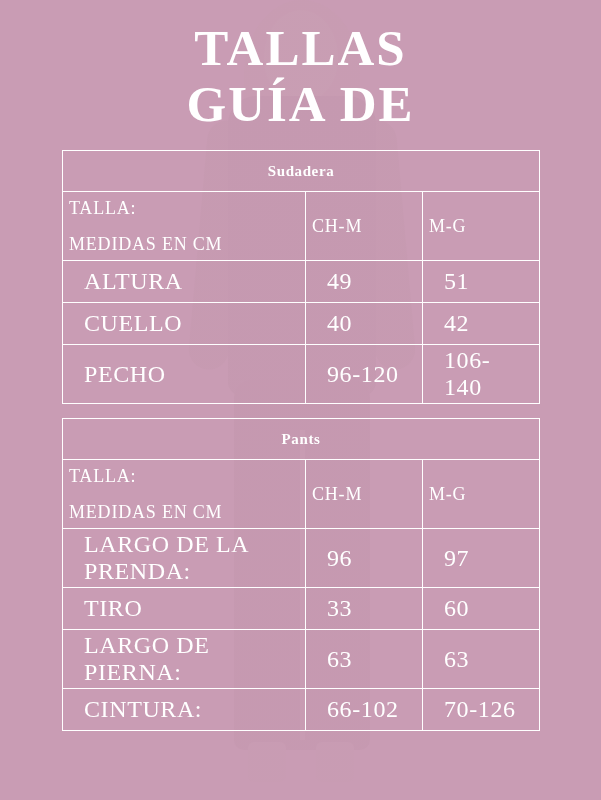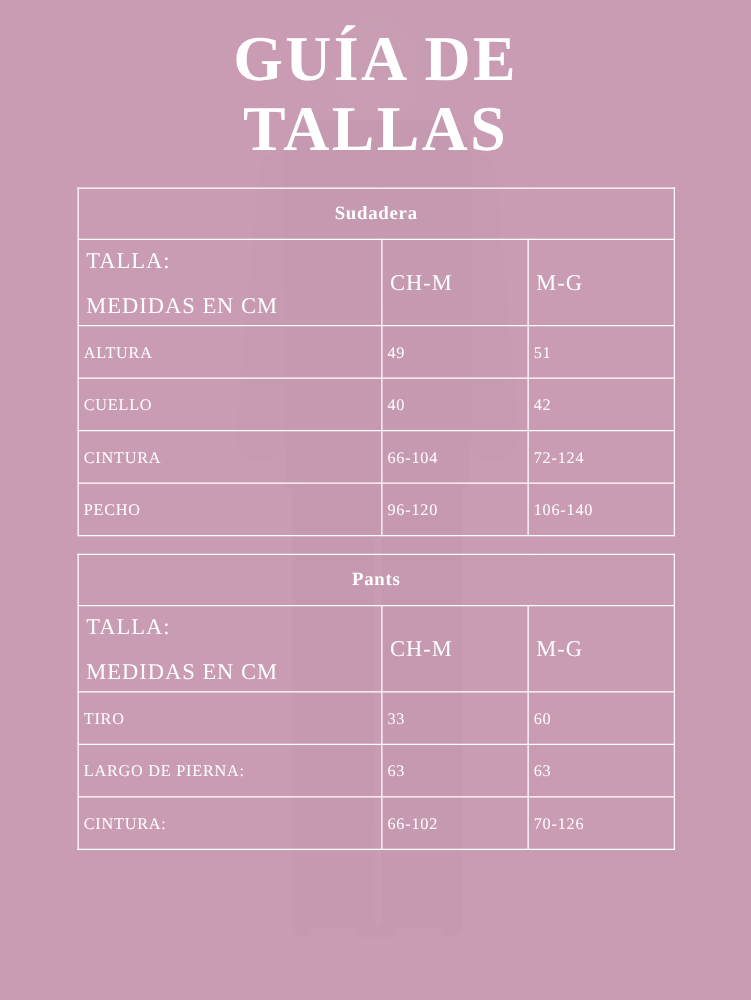--- a/index.html
+++ b/index.html
@@ -173,23 +173,23 @@
     letter-spacing: 0.8px;
     padding: 4px 6px;
   }
   .head-row td.label {
     line-height: 24px;
   }
   .head-row td.label .l1 { display: block; }
   .head-row td.label .l2 { display: block; margin-top: 12px; }
   .data-row td {
     height: 37px;
-    font-size: 13px;
+    font-size: 24px;
     letter-spacing: 0.6px;
-    padding: 2px 4px;
+    padding: 2px 21px;
   }
   col.c1 { width: 243px; }
   col.c2 { width: 117px; }
   col.c3 { width: 117px; }
 </style>
 </head>
 <body>
 
 <div class="page">
 
@@ -204,22 +204,22 @@
       <div class="leg-split"></div>
       <div class="shoe-l"></div>
       <div class="shoe-r"></div>
     </div>
     <div class="wash"></div>
   </div>
 
   <div class="content">
 
     <div class="title">
+      <div>TALLAS</div>
       <div>GUÍA DE</div>
-      <div>TALLAS</div>
     </div>
 
     <div class="tables">
 
       <table class="size-table">
         <colgroup>
             <col class="c1">
             <col class="c2">
             <col class="c3">
           </colgroup>
@@ -239,25 +239,20 @@
             <td>ALTURA</td>
             <td>49</td>
             <td>51</td>
           </tr>
           <tr class="data-row">
             <td>CUELLO</td>
             <td>40</td>
             <td>42</td>
           </tr>
           <tr class="data-row">
-            <td>CINTURA</td>
-            <td>66-104</td>
-            <td>72-124</td>
-          </tr>
-          <tr class="data-row">
             <td>PECHO</td>
             <td>96-120</td>
             <td>106-140</td>
           </tr>
         </tbody>
       </table>
 
       <table class="size-table">
         <colgroup>
             <col class="c1">
@@ -270,20 +265,25 @@
           </tr>
           <tr class="head-row">
             <td class="label">
               <span class="l1">TALLA:</span>
               <span class="l2">MEDIDAS EN CM</span>
             </td>
             <td>CH-M</td>
             <td>M-G</td>
           </tr>
           <tr class="data-row">
+            <td>LARGO DE LA PRENDA:</td>
+            <td>96</td>
+            <td>97</td>
+          </tr>
+          <tr class="data-row">
             <td>TIRO</td>
             <td>33</td>
             <td>60</td>
           </tr>
           <tr class="data-row">
             <td>LARGO DE PIERNA:</td>
             <td>63</td>
             <td>63</td>
           </tr>
           <tr class="data-row">

